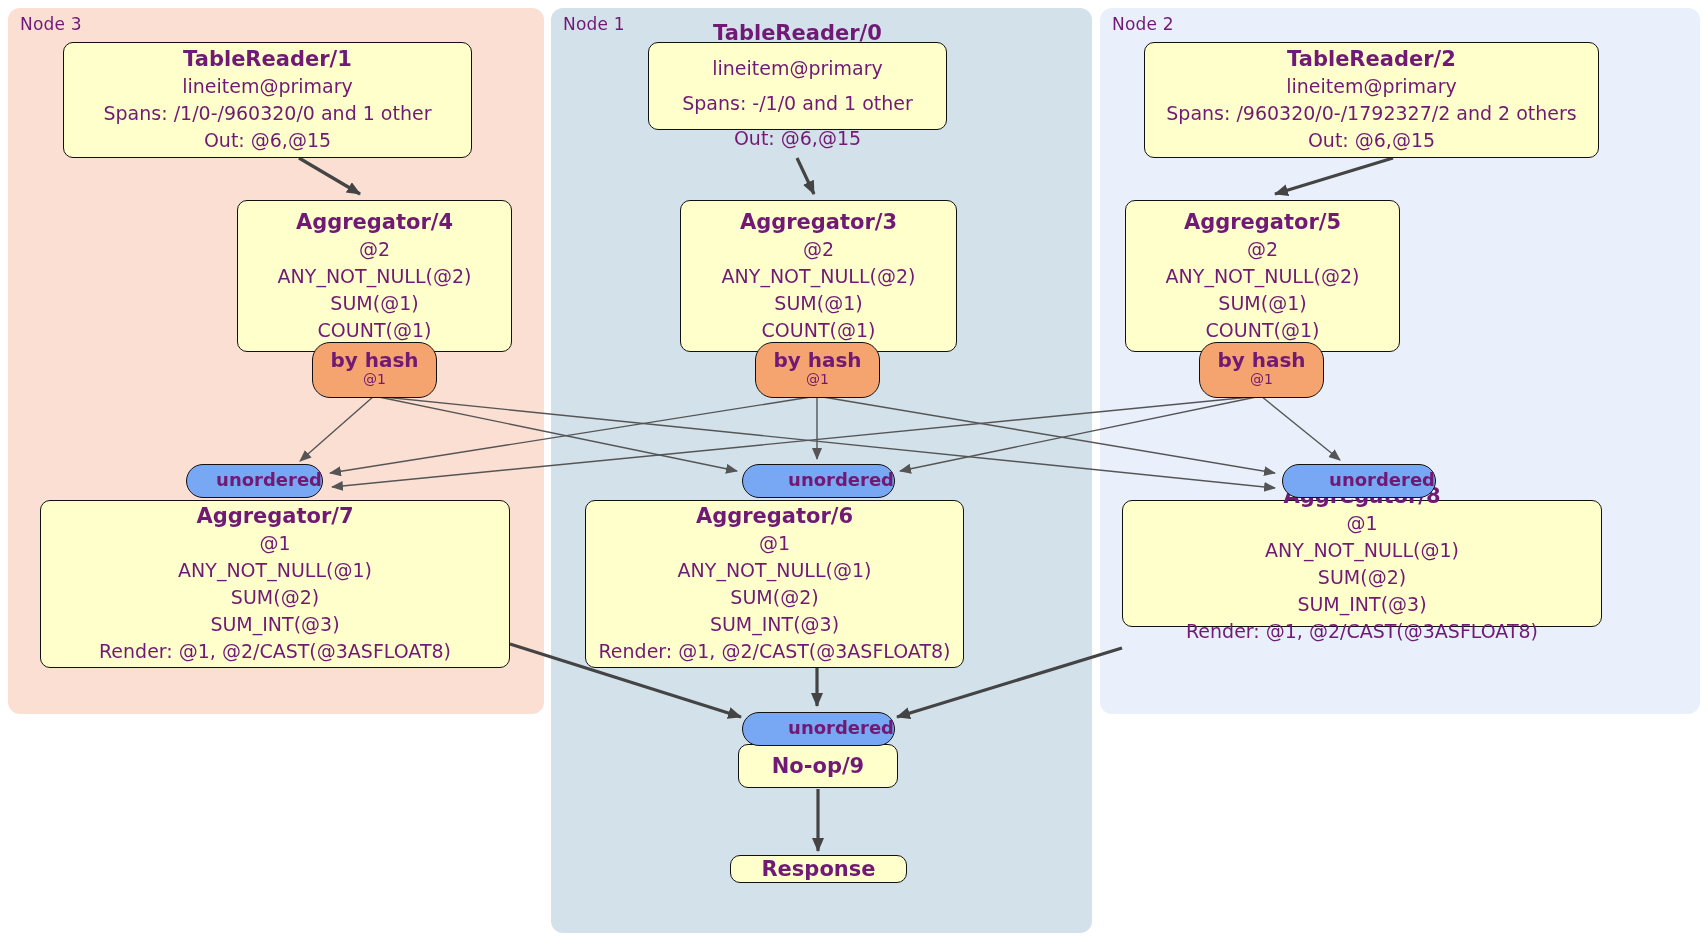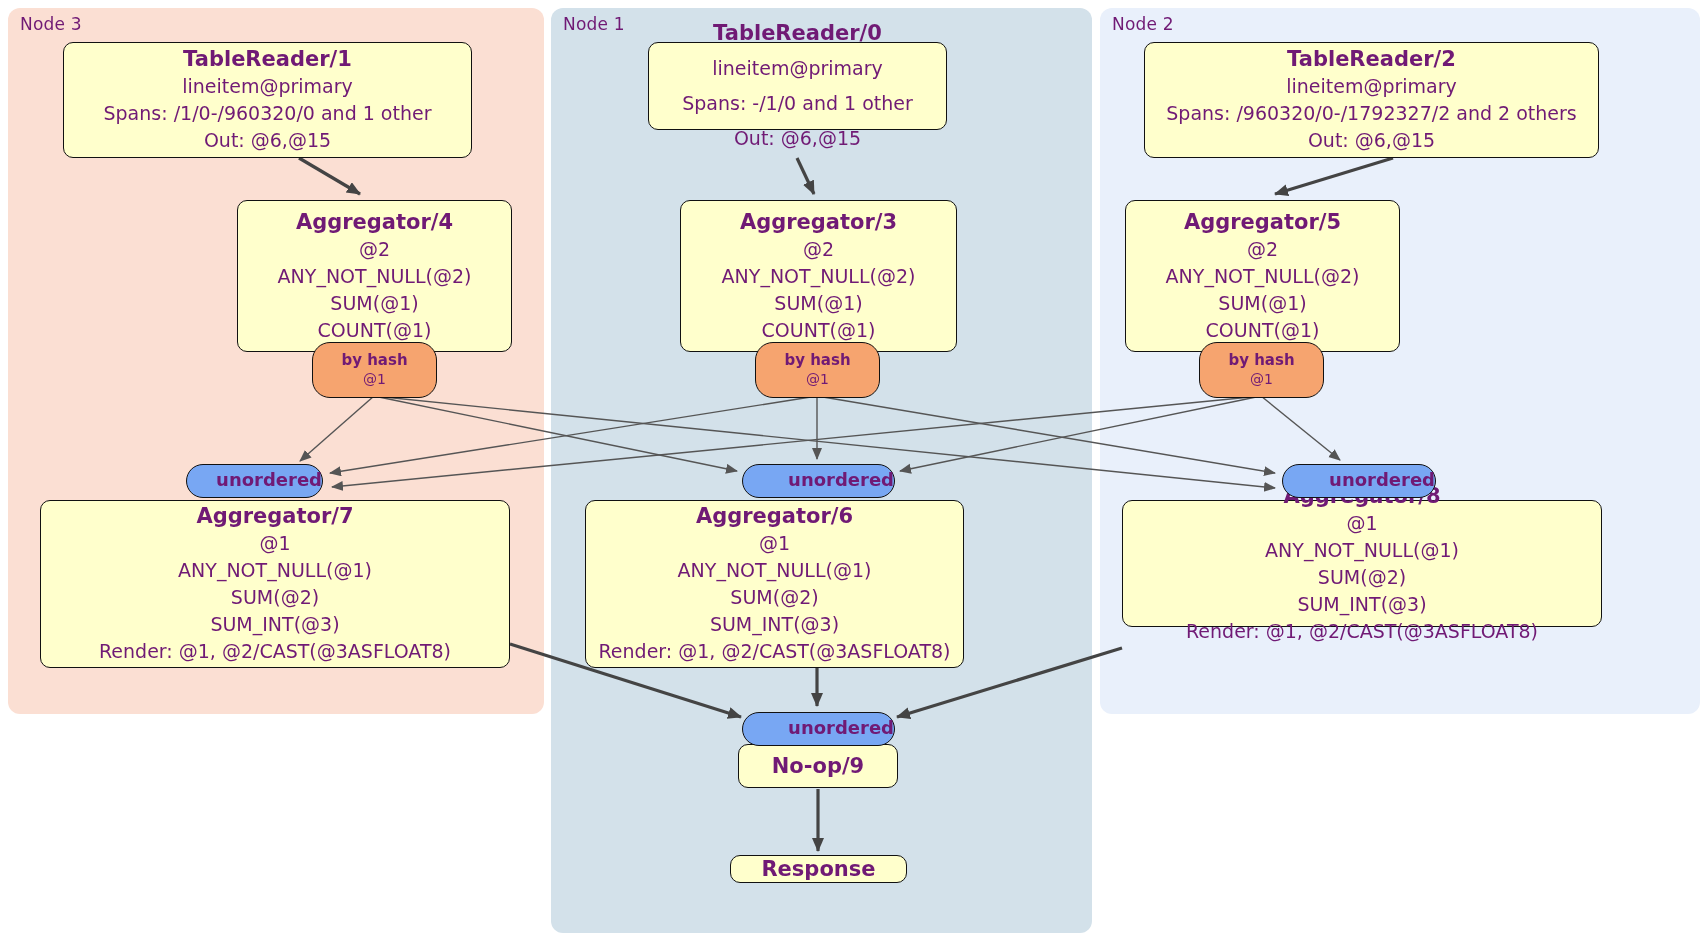--- a/index.html
+++ b/index.html
@@ -15,21 +15,21 @@
     position:absolute; background:#ffffcc; border:1.5px solid #111;
     border-radius:10px; text-align:center; display:flex; flex-direction:column;
     justify-content:center; box-sizing:border-box; white-space:nowrap;
   }
   .ptitle { font-weight:bold; font-size:21px; line-height:27px; }
   .pline  { font-size:19px; line-height:27px; }
   .router {
     position:absolute; background:#f6a46f; border:1.5px solid #111;
     border-radius:18px; text-align:center; box-sizing:border-box; z-index:3;
   }
-  .router-label  { font-weight:bold; font-size:15px; line-height:22px; margin-top:6px; }
+  .router-label  { font-weight:bold; font-size:20px; line-height:22px; margin-top:6px; }
   .router-detail { font-size:14px; line-height:16px; }
   .stream {
     position:absolute; background:#78a7f3; border:1.5px solid #111;
     border-radius:17px; text-align:right; font-weight:bold; font-size:18px;
     line-height:30px; box-sizing:border-box; z-index:3;
   }
   .z2 { z-index:2; }
 </style>
 </head>
 <body>

